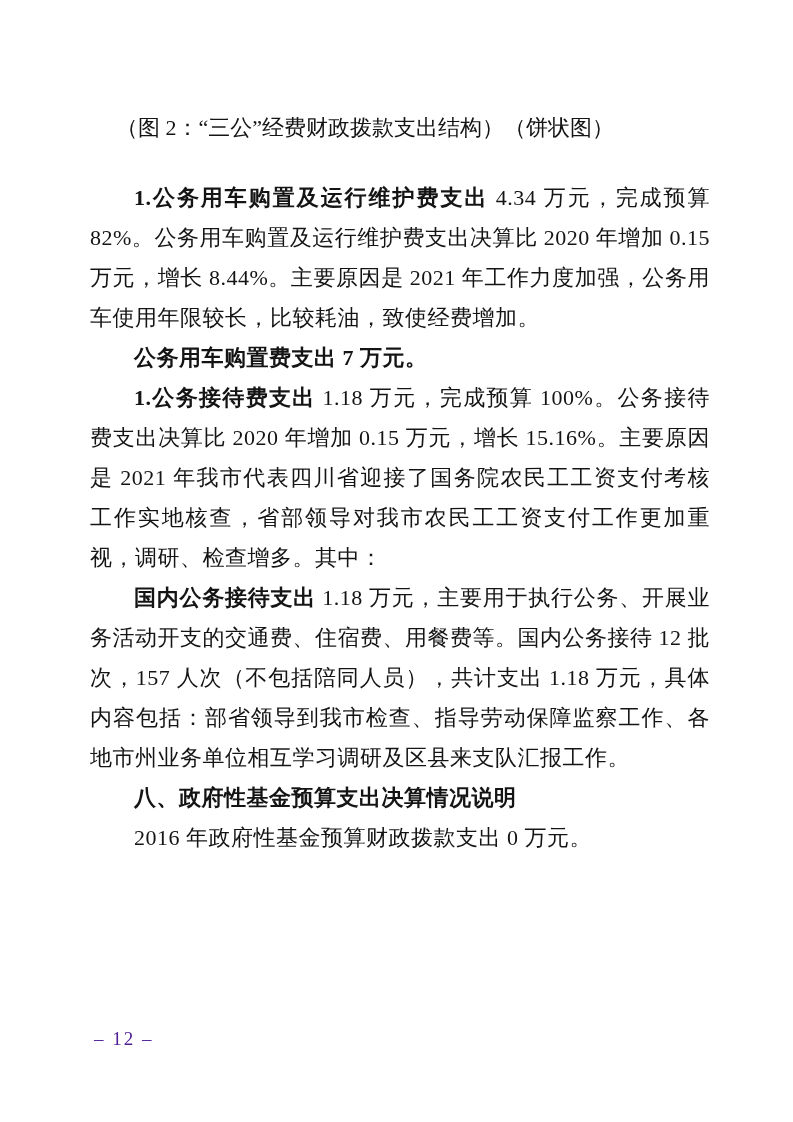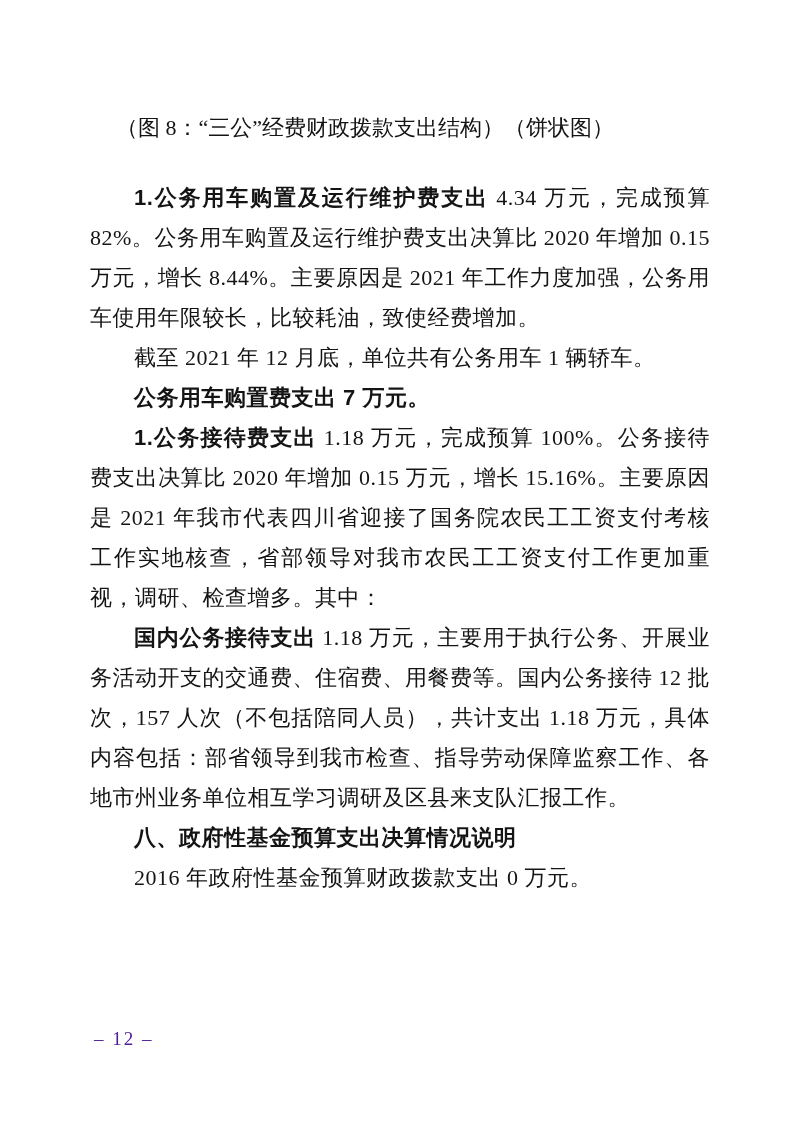--- a/index.html
+++ b/index.html
@@ -32,43 +32,42 @@
   p.para {
     margin: 0;
     font-size: 22px;
     line-height: 40px;
     text-align: justify;
     text-indent: 44px;
     letter-spacing: 0.5px;
   }
   .b {
     font-weight: bold;
-    font-family: Liberation Sans, sans-serif;
+    font-family: Liberation Serif, serif;
   }
   .page-number {
     position: absolute;
     left: 94px;
     top: 1027px;
     font-size: 19px;
     line-height: 24px;
     letter-spacing: 2px;
     color: #4c1d95;
   }
 </style>
 </head>
 <body>
 
 <div class="page">
   <div class="content">
 
-    <div class="caption">（图 8：“三公”经费财政拨款支出结构）（饼状图）</div>
+    <div class="caption">（图 2：“三公”经费财政拨款支出结构）（饼状图）</div>
 
     <p class="para"><span class="b">1.公务用车购置及运行维护费支出</span><span> 4.34 万元，完成预算 82%。公务用车购置及运行维护费支出决算比 2020 年增加 0.15 万元，增长 8.44%。主要原因是 2021 年工作力度加强，公务用车使用年限较长，比较耗油，致使经费增加。</span></p>
 
-    <p class="para">截至 2021 年 12 月底，单位共有公务用车 1 辆轿车。</p>
 
     <p class="para"><span class="b">公务用车购置费支出 7 万元。</span></p>
 
 
     <p class="para"><span class="b">1.公务接待费支出</span><span> 1.18 万元，完成预算 100%。公务接待费支出决算比 2020 年增加 0.15 万元，增长 15.16%。主要原因是 2021 年我市代表四川省迎接了国务院农民工工资支付考核工作实地核查，省部领导对我市农民工工资支付工作更加重视，调研、检查增多。其中：</span></p>
 
     <p class="para"><span class="b">国内公务接待支出</span><span> 1.18 万元，主要用于执行公务、开展业务活动开支的交通费、住宿费、用餐费等。国内公务接待 12 批次，157 人次（不包括陪同人员），共计支出 1.18 万元，具体内容包括：部省领导到我市检查、指导劳动保障监察工作、各地市州业务单位相互学习调研及区县来支队汇报工作。</span></p>
 
     <p class="para"><span class="b">八、政府性基金预算支出决算情况说明</span></p>
 

